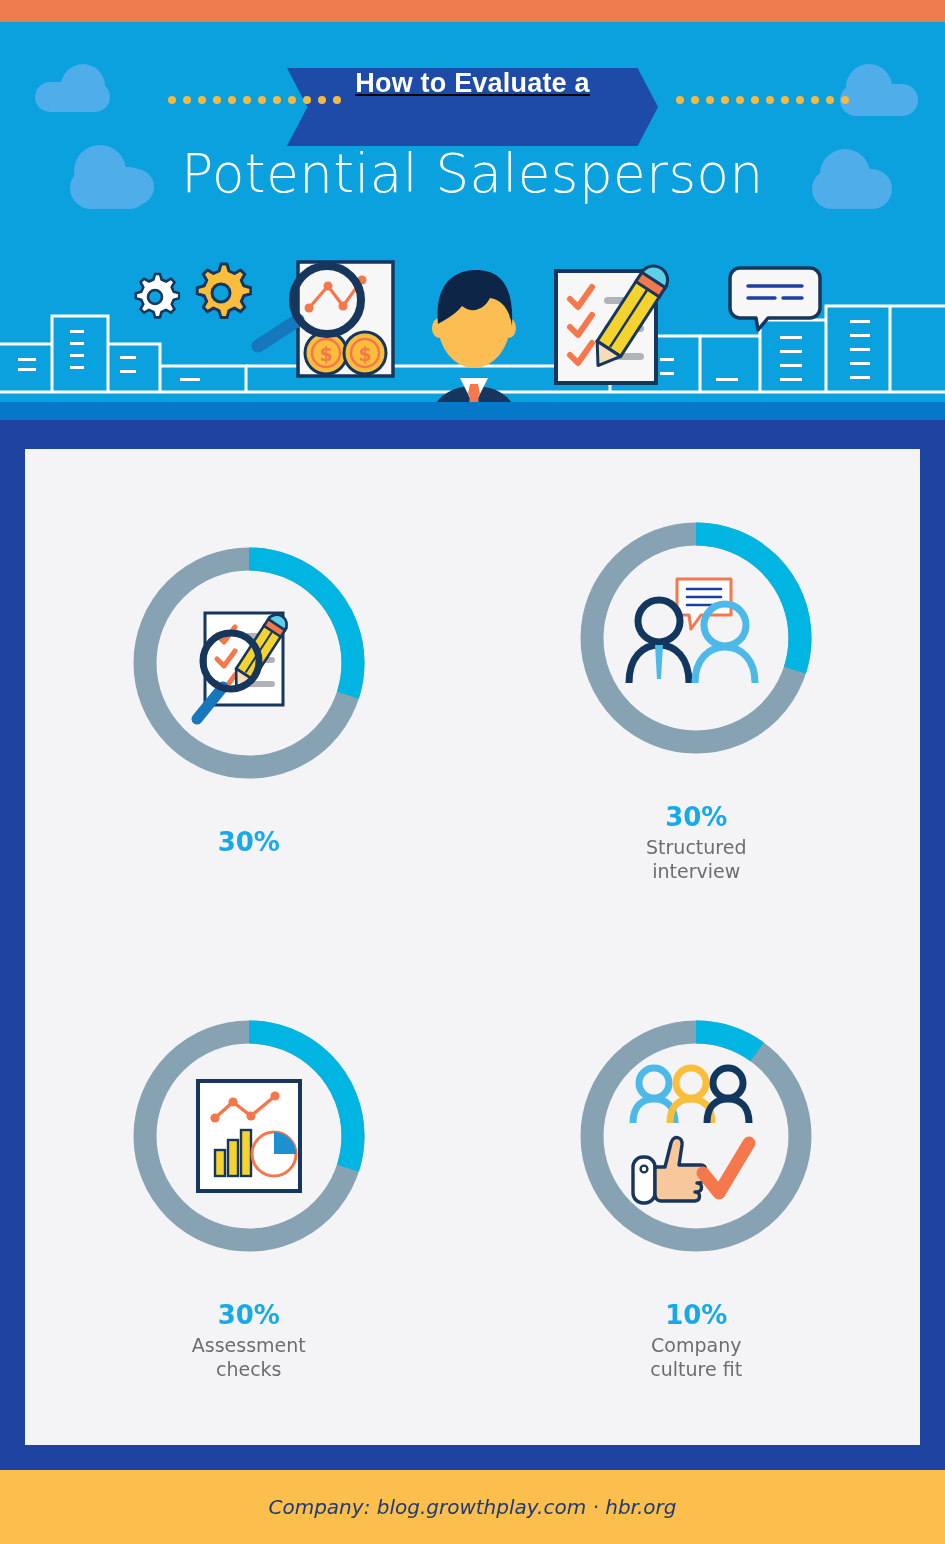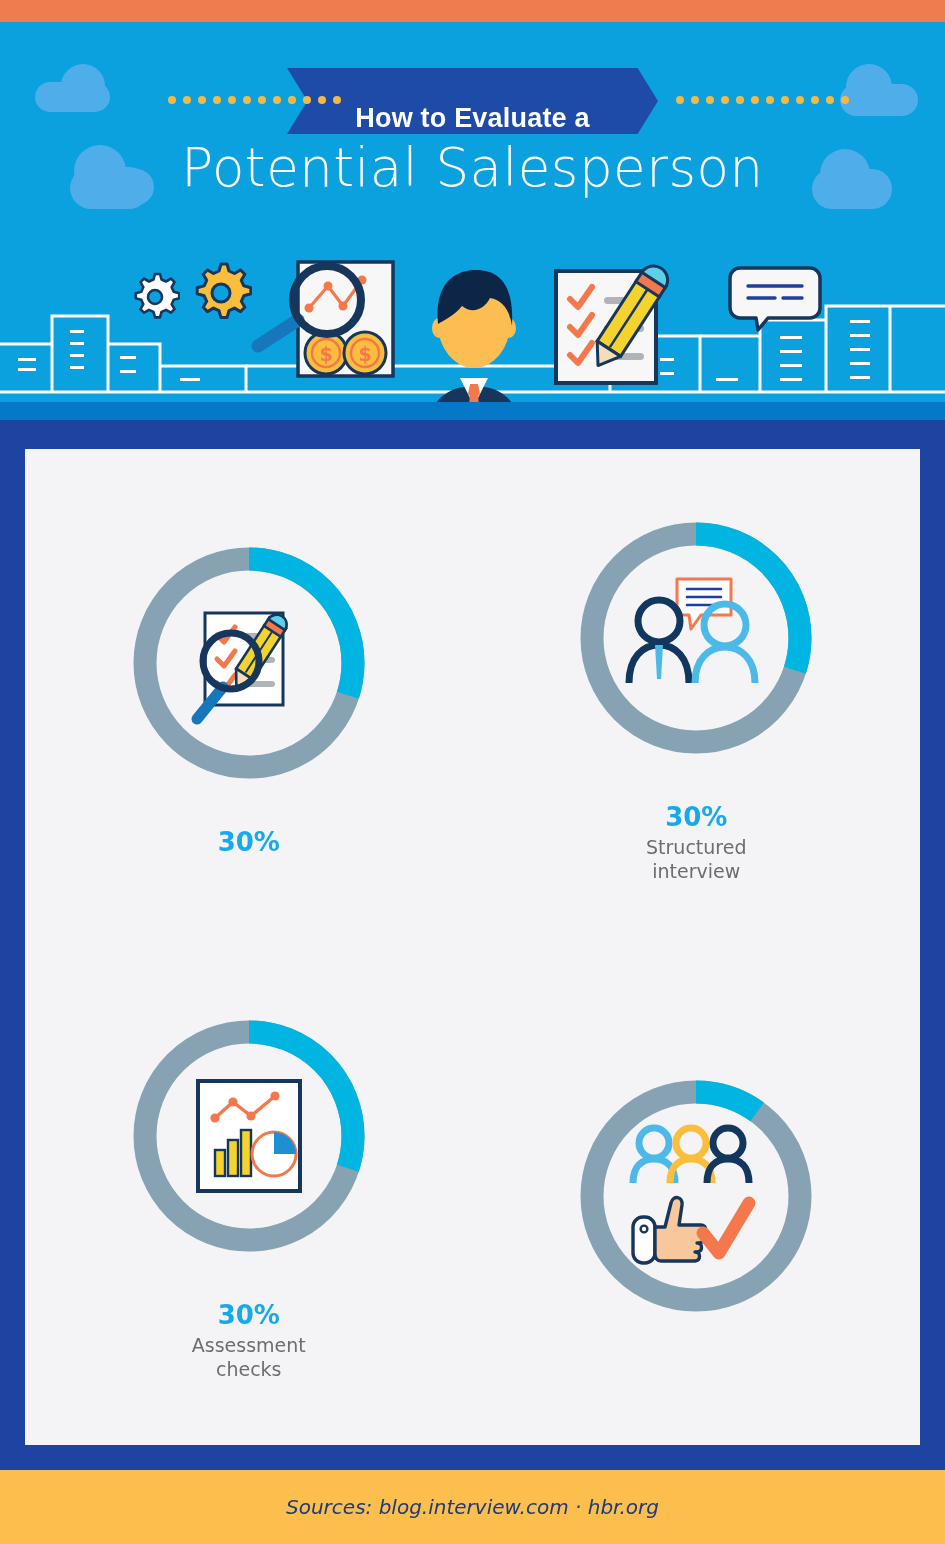--- a/index.html
+++ b/index.html
@@ -27,36 +27,36 @@
 
   
   .skyline{ position:absolute; left:0; bottom:14px; width:945px; height:110px; }
 
   
   .header-strip{
     position:absolute; left:0; top:402px; width:945px; height:18px;
     background:#0579c8;
   }
   .ribbon-inner{
-    position:absolute; left:287px; top:68px; width:371px; height:66px;
+    position:absolute; left:287px; top:68px; width:371px; height:78px;
     background:#1e4aa8;
     clip-path:polygon(0 0, 94.5% 0, 100% 50%, 94.5% 100%, 0 100%, 5.5% 50%);
-    display:flex; align-items:flex-end; justify-content:center;
+    display:flex; align-items:flex-start; justify-content:center;text-decoration:underline;
   }
   .ribbon-text{
     color:#ffffff; font-size:27px; font-weight:bold; letter-spacing:.2px;
     white-space:nowrap;
   }
   .dots{ position:absolute; top:96px; display:flex; gap:7px; }
   .dots.left{ left:168px; }
   .dots.right{ left:676px; }
   .dots i{ display:block; width:8px; height:8px; border-radius:50%; background:#f5b942; }
 
   .subtitle{
-    position:absolute; left:0; top:137px; width:945px; text-align:center;
+    position:absolute; left:0; top:143px; width:945px; text-align:center;
     color:#ffffff; font-size:53px; font-weight:300; letter-spacing:.5px;
     font-family:"DejaVu Sans", sans-serif;
   }
 
   
   .frame{
     position:absolute; left:0; top:420px; width:945px; height:1050px;
     background:#1e43a0;
   }
   .panel{
@@ -393,18 +393,23 @@
             <circle cx="107" cy="22" r="15"></circle>
             <path d="M86 62 C86 45 95 38 107 38 C119 38 128 45 128 62"></path>
           </g>
           <rect x="12" y="96" width="22" height="46" rx="10" fill="#ffffff" stroke="#16365c" stroke-width="3.4"></rect>
           <circle cx="23" cy="108" r="3.4" fill="none" stroke="#16365c" stroke-width="2.4"></circle>
           <path d="M34 106 L44 106 L50 82 C52 74 62 75 61 84 L58 104 L80 104 C86 104 86 112 80 113 L78 113 C84 113 84 121 78 122 L76 122 C82 122 82 130 76 131 L74 131 C80 131 80 139 74 140 L40 140 C36 140 34 137 34 133Z" fill="#f8c89c" stroke="#16365c" stroke-width="3.4" stroke-linejoin="round"></path>
           <polyline points="82,112 98,132 128,82" fill="none" stroke="#f4784c" stroke-width="13" stroke-linecap="round" stroke-linejoin="round"></polyline>
         </svg>
       </div>
     </div>
+    <div class="stat">
+      <div class="stat-pct">10%</div>
+      <div class="stat-label">Company
+culture fit</div>
+    </div>
   </div>
 </div>
 
 <div class="footer">
-  <span class="footer-text">Sources: blog.interview.com · hbr.org</span>
+  <span class="footer-text">Company: blog.growthplay.com · hbr.org</span>
 </div>
 
 </body></html>

